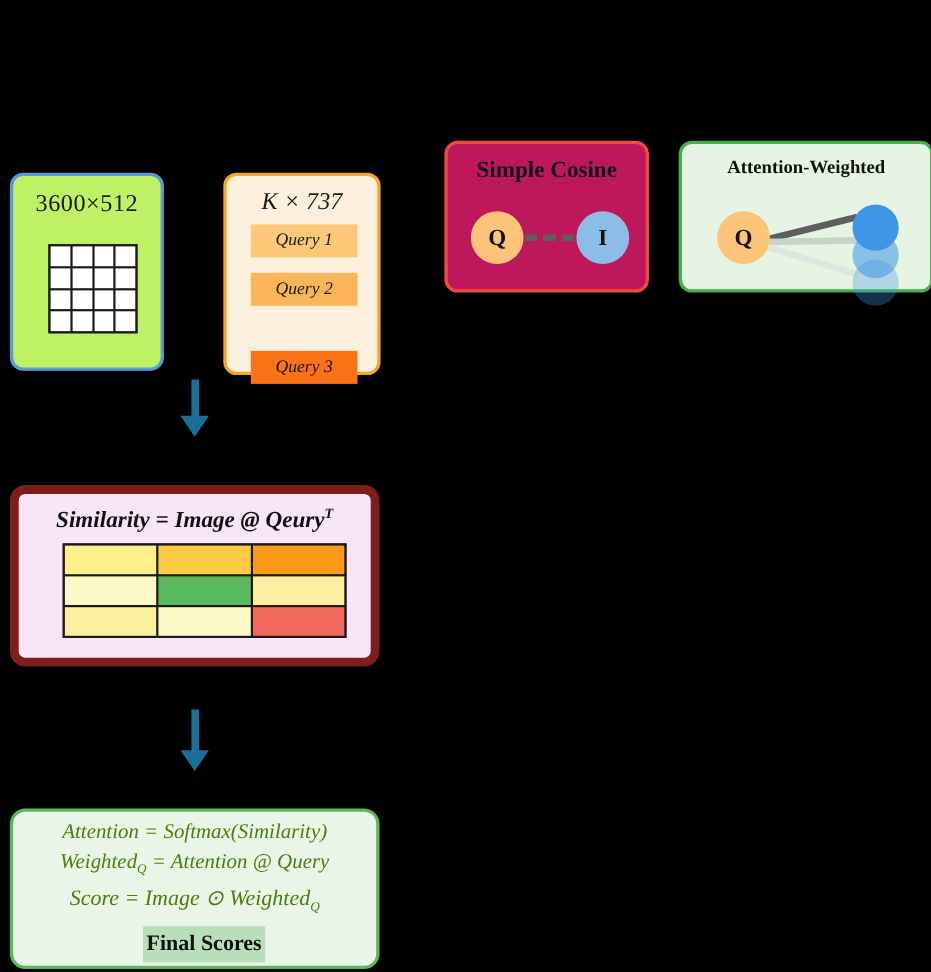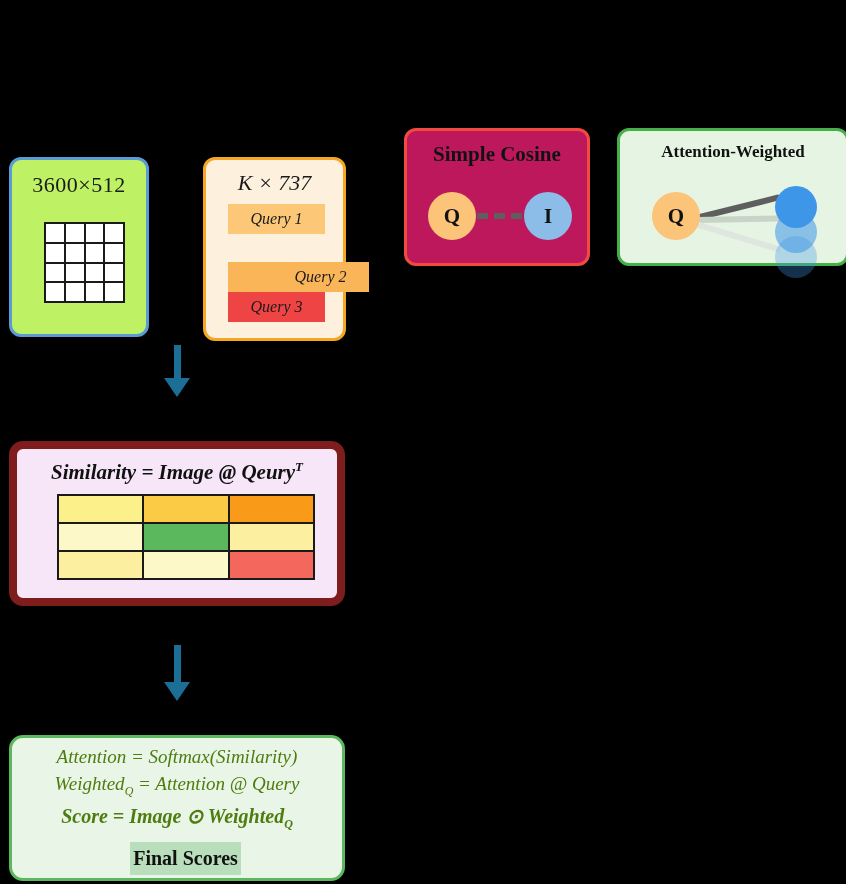--- a/index.html
+++ b/index.html
@@ -80,21 +80,21 @@
     height: 30px;
     line-height: 30px;
     text-align: center;
     font-size: 16px;
     font-style: italic;
     color: #1a1a1a;
   }
   #query-chip-0 { top: 44px;  background: #fcc878; }
   #query-chip-1 { top: 88px;  background: #fbb košt; }
   #query-chip-1 { top: 88px;  background: #fbb košt; }
-  #query-chip-1 { top: 102px;  background: #fab558; padding-left: 44px; }
+  #query-chip-1 { top: 88px;  background: #fab558; }
   #query-chip-2 { top: 132px; background: #f99a1e; }
 
   
   #cosine-panel {
     left: 404px; top: 128px;
     width: 186px; height: 138px;
     background: #be185d;
     border: 3px solid #f24a3d;
   }
   #cosine-panel .panel-title {
@@ -257,21 +257,21 @@
   }
   .formula {
     position: absolute;
     left: 0; right: 0;
     text-align: center;
     font-style: italic;
     color: #4d7c0f;
   }
   #formula-0 { top: 8px;  font-size: 19px; }
   #formula-1 { top: 35px; font-size: 19px; }
-  #formula-2 { top: 66px; font-size: 20px; font-weight: bold; }
+  #formula-2 { top: 66px; font-size: 20px; font-weight: normal; }
   .formula sub { font-size: 12px; font-style: italic; }
   #final-badge {
     position: absolute;
     left: 118px; top: 104px;
     width: 111px; height: 33px;
     line-height: 33px;
     text-align: center;
     background: #b9debb;
     font-size: 20px;
     font-weight: bold;
@@ -303,21 +303,21 @@
       <div class="cell"></div>
       <div class="cell"></div>
       <div class="cell"></div>
     </div>
   </div>
 
   <div class="panel" id="query-panel">
     <div class="panel-title">K × 737</div>
     <div class="query-chip" id="query-chip-0" style="background: rgb(252, 200, 120);">Query 1</div>
     <div class="query-chip" id="query-chip-1" style="background: rgb(250, 181, 88);">Query 2</div>
-    <div class="query-chip" id="query-chip-2" style="background: #ef4444;">Query 3</div>
+    <div class="query-chip" id="query-chip-2" style="background: #f97316; margin-top: 27px;">Query 3</div>
   </div>
 
   <div class="panel" id="cosine-panel">
     <div class="panel-title">Simple Cosine</div>
     <div class="node-circle" id="cosine-q">Q</div>
     <div id="cosine-link"></div>
     <div class="node-circle" id="cosine-i">I</div>
   </div>
 
   <div class="panel" id="attention-panel">

